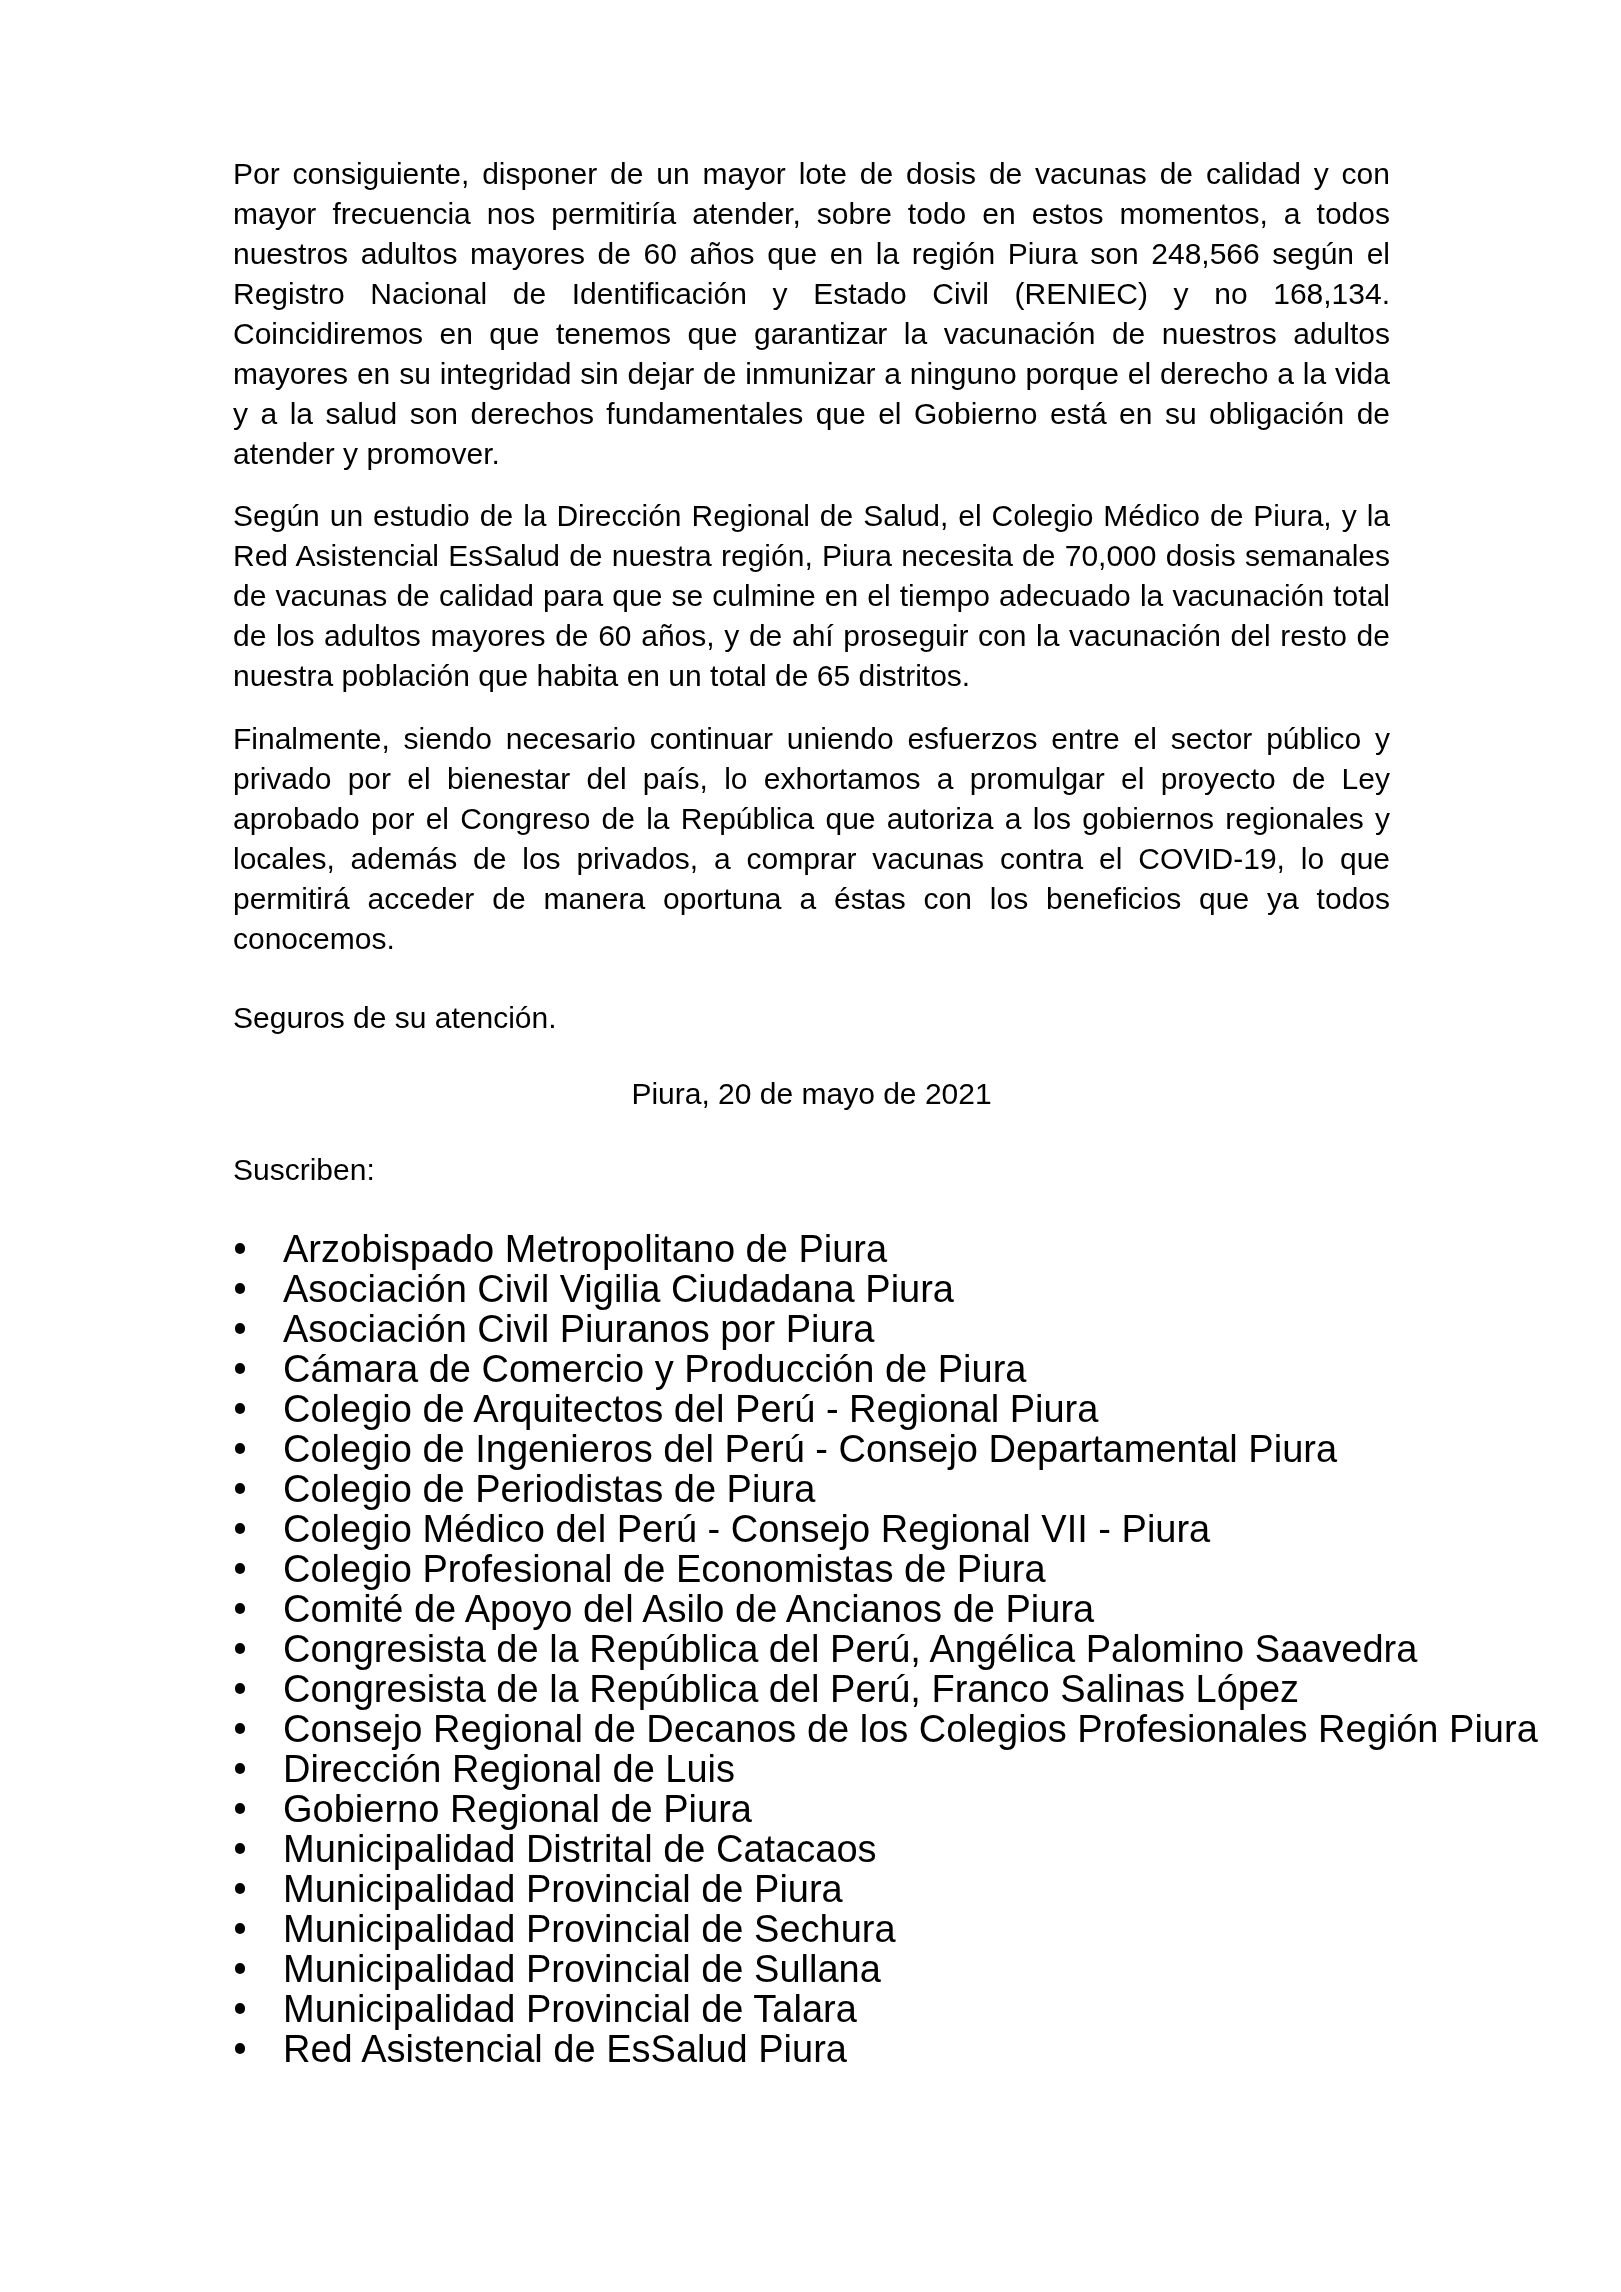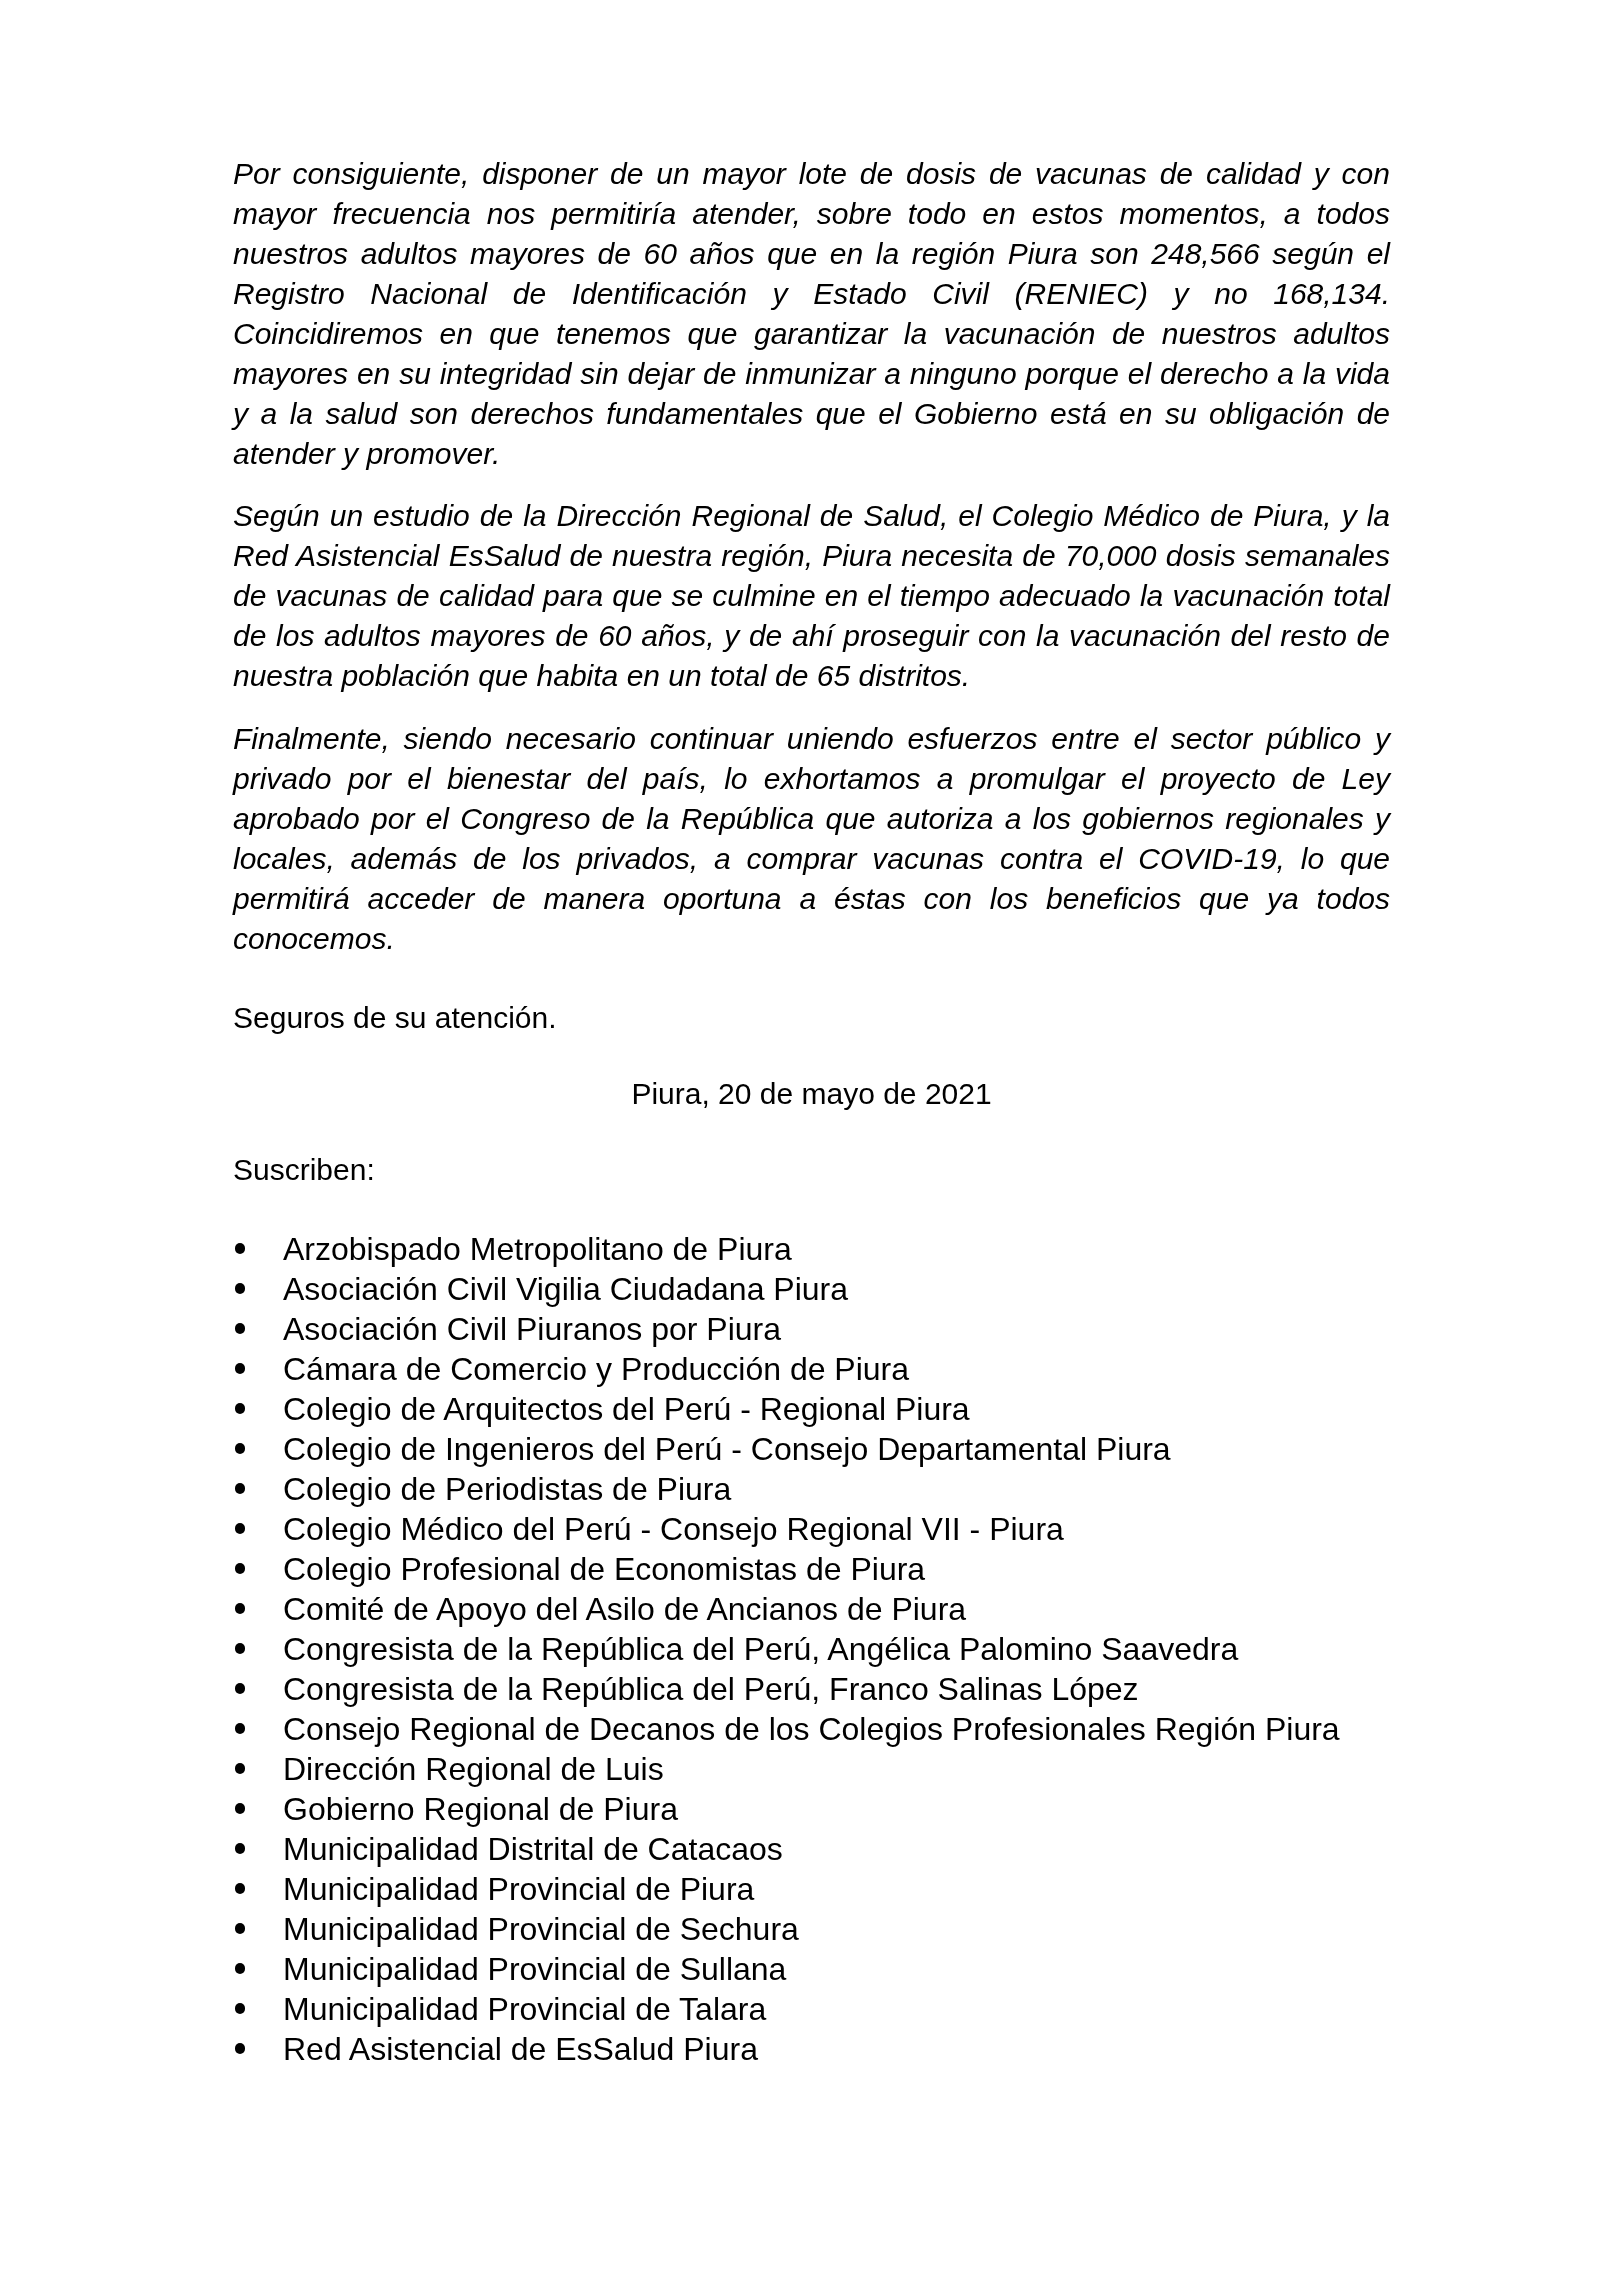--- a/index.html
+++ b/index.html
@@ -19,21 +19,20 @@
     position: absolute;
     left: 233px;
     top: 154px;
     width: 1157px;
   }
   .para {
     font-size: 30px;
     line-height: 40px;
     text-align: justify;
     margin: 0 0 22.4px 0;
-    font-style: italic;
   }
   .closing {
     font-size: 30px;
     line-height: 40px;
     margin: 39px 0 0 0;
   }
   .date {
     font-size: 30px;
     line-height: 40px;
     text-align: center;
@@ -44,21 +43,21 @@
     line-height: 40px;
     margin: 36px 0 0 0;
   }
   .signers {
     list-style: none;
     margin: 39px 0 0 0;
     padding: 0;
   }
   .signers li {
     position: relative;
-    font-size: 32px;
+    font-size: 38px;
     line-height: 40px;
     padding-left: 50px;
     white-space: nowrap;
   }
   .signers li .bullet {
     position: absolute;
     left: 1.8px;
     top: 14.3px;
     width: 10.7px;
     height: 10.7px;

